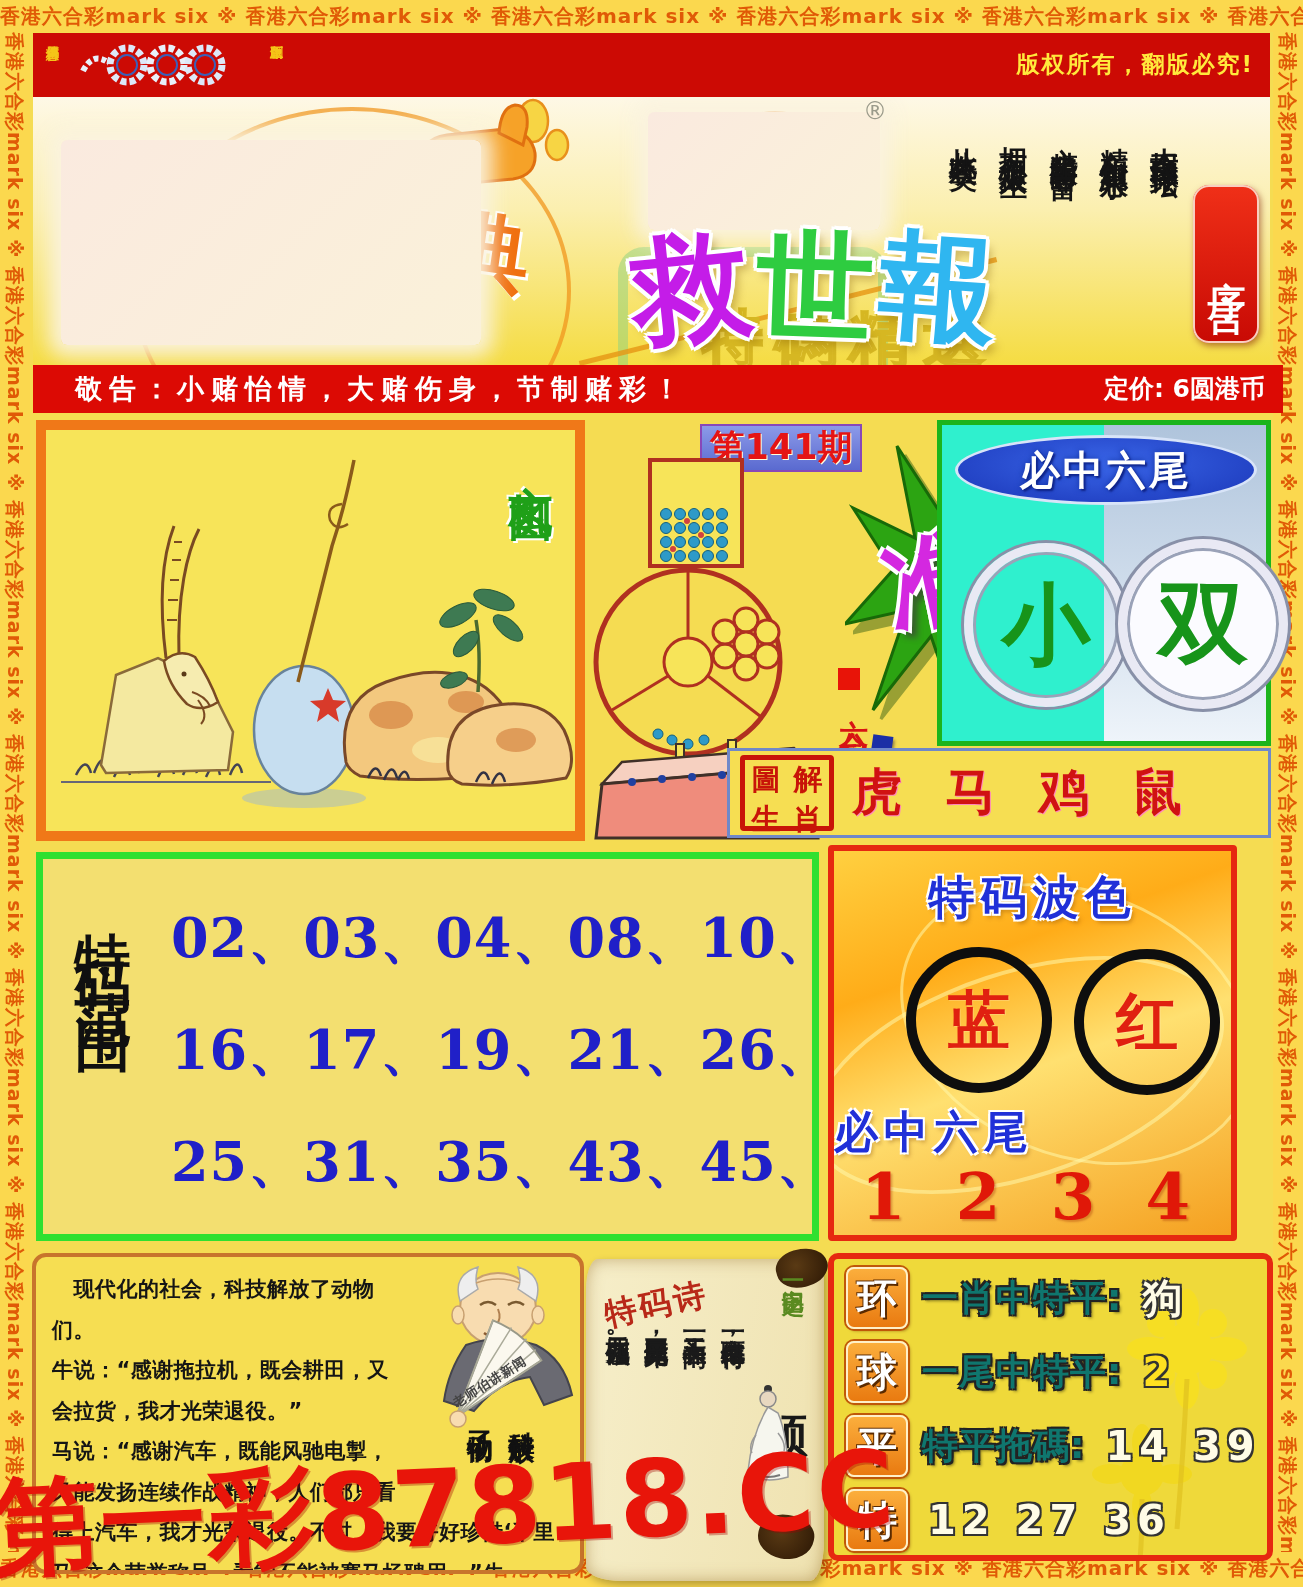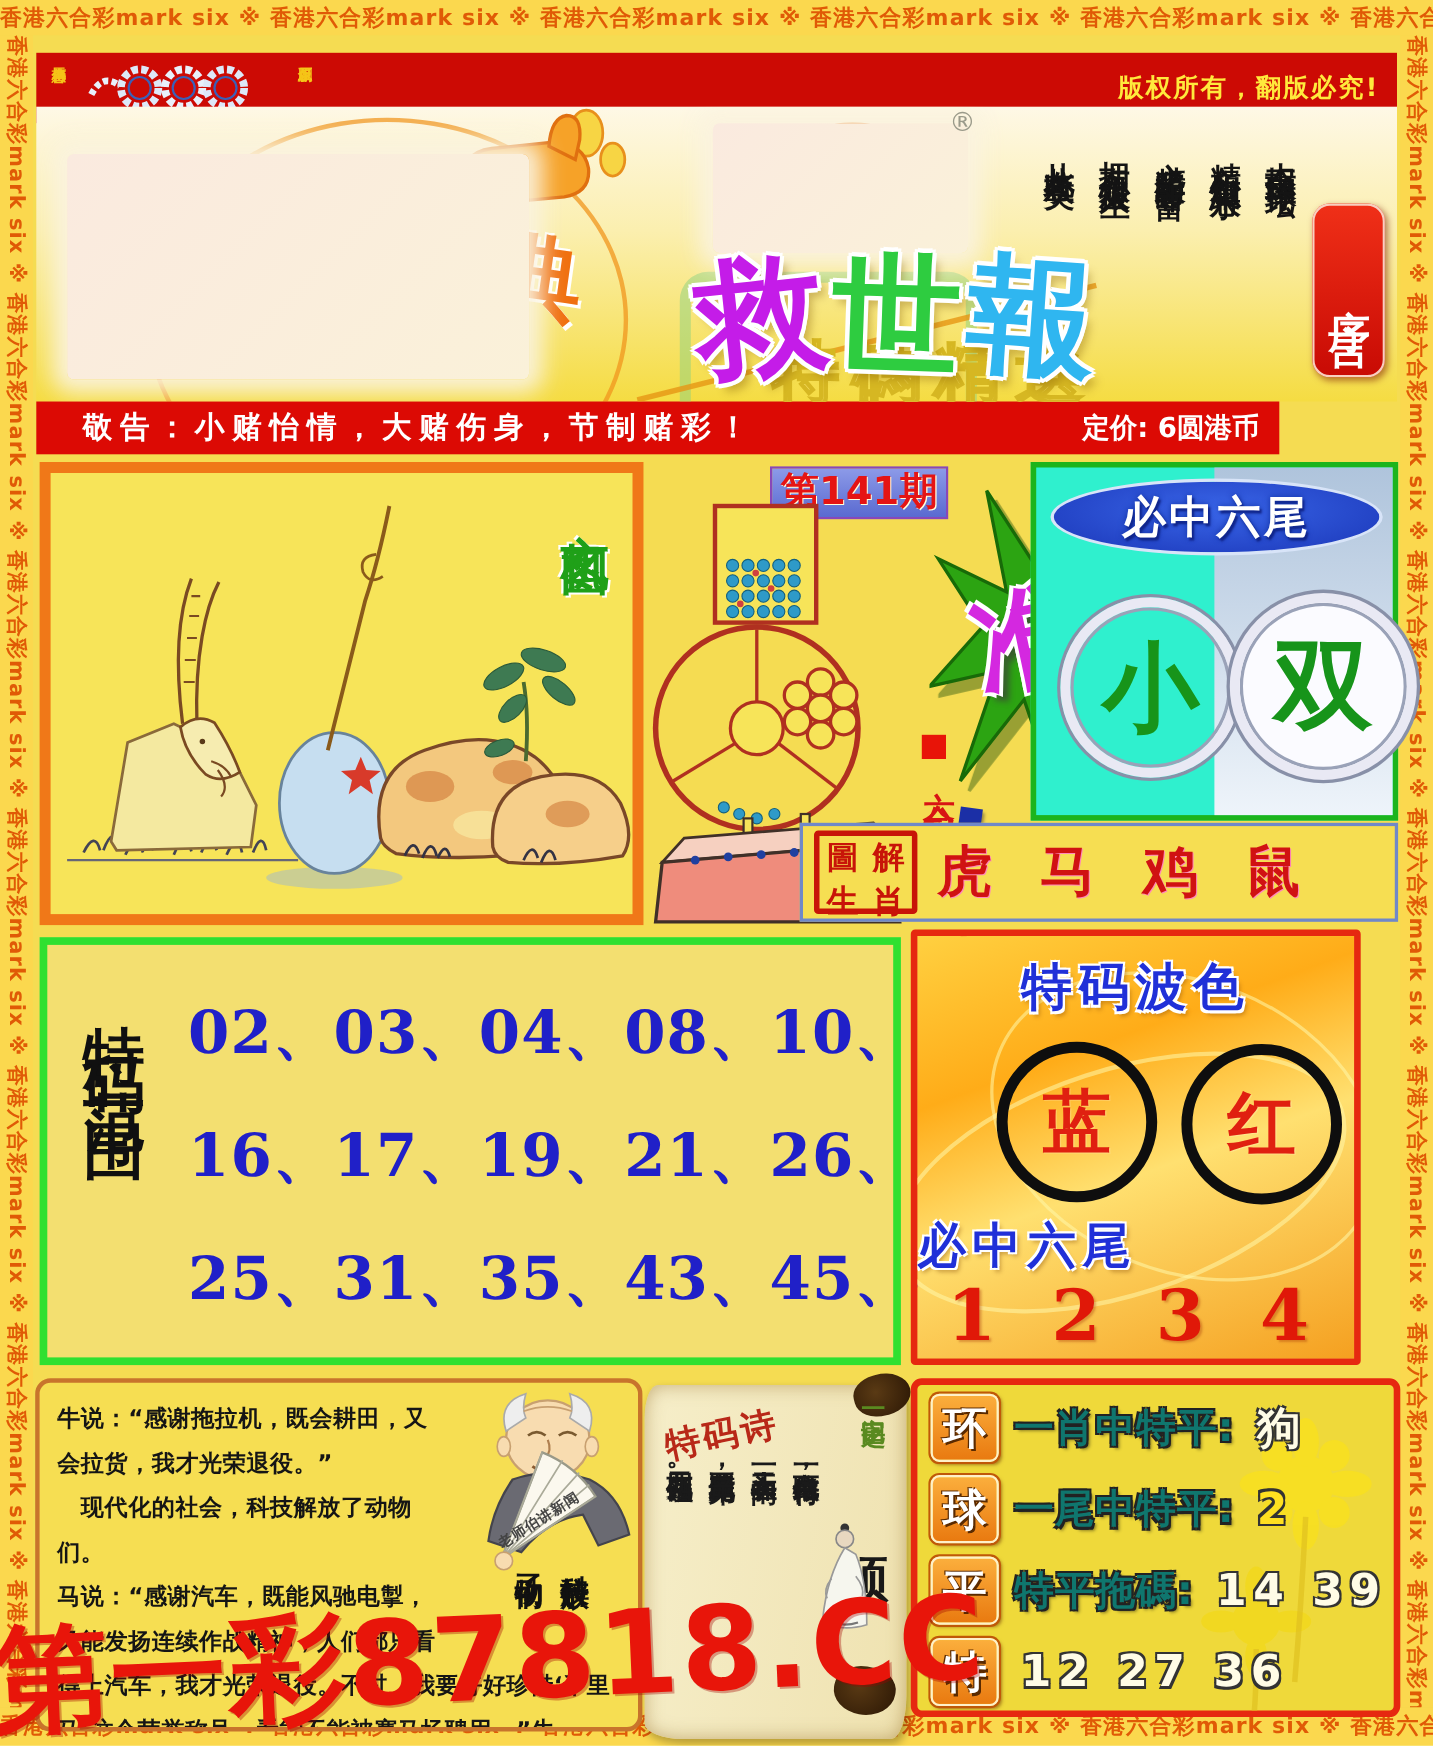--- a/index.html
+++ b/index.html
@@ -104,21 +104,21 @@
 </head>
 <body>
 
 <div id="page">
 
   <div class="abs strip strip-h" style="left:0;top:0;width:1303px;height:32px;">香港六合彩mark six ※ 香港六合彩mark six ※ 香港六合彩mark six ※ 香港六合彩mark six ※ 香港六合彩mark six ※ 香港六合彩mark six ※ 香港六合彩mark six</div>
   <div class="abs strip strip-h" style="left:0;top:1552px;width:1303px;height:35px;">香港六合彩mark six ※ 香港六合彩mark six ※ 香港六合彩mark six ※ 香港六合彩mark six ※ 香港六合彩mark six ※ 香港六合彩mark six ※ 香港六合彩mark six</div>
   <div class="abs strip strip-v" style="left:0;top:32px;width:30px;height:1520px;">香港六合彩mark six ※ 香港六合彩mark six ※ 香港六合彩mark six ※ 香港六合彩mark six ※ 香港六合彩mark six ※ 香港六合彩mark six ※ 香港六合彩mark six ※ 香港六合彩mark six ※ 香港六合彩mark six</div>
   <div class="abs strip strip-v" style="left:1273px;top:32px;width:30px;height:1520px;">香港六合彩mark six ※ 香港六合彩mark six ※ 香港六合彩mark six ※ 香港六合彩mark six ※ 香港六合彩mark six ※ 香港六合彩mark six ※ 香港六合彩mark six ※ 香港六合彩mark six ※ 香港六合彩mark six</div>
 
-  <div class="abs header-bar" style="left:33px;top:48px;width:1237px;height:64px;">
+  <div class="abs header-bar" style="left:33px;top:33px;width:1237px;height:64px;">
     <div class="abs seal" style="left:12px;top:3px;height:60px;">馬會傳惠</div>
     <svg class="abs" style="left:42px;top:4px;" width="160" height="56" viewBox="0 0 160 56">
       <path d="M8 34 q10 -20 26 -8" stroke="#E8F0FA" stroke-width="6" fill="none" stroke-dasharray="5 3"></path>
       <circle cx="52" cy="28" r="17" fill="none" stroke="#DDE8F8" stroke-width="7" stroke-dasharray="6 3"></circle>
       <circle cx="92" cy="28" r="17" fill="none" stroke="#E8F0FA" stroke-width="7" stroke-dasharray="6 3"></circle>
       <circle cx="130" cy="28" r="17" fill="none" stroke="#DDE8F8" stroke-width="7" stroke-dasharray="6 3"></circle>
       <circle cx="52" cy="28" r="10" fill="none" stroke="#3A60B8" stroke-width="2"></circle>
       <circle cx="92" cy="28" r="10" fill="none" stroke="#3A60B8" stroke-width="2"></circle>
       <circle cx="130" cy="28" r="10" fill="none" stroke="#3A60B8" stroke-width="2"></circle>
     </svg>
@@ -151,21 +151,21 @@
     </div>
     <div class="abs outline-wm" style="left:668px;top:200px;z-index:2;">特碼精選</div>
     <div class="abs preface" style="left:904px;top:28px;width:252px;height:240px;z-index:4;">本报由环球论坛
 精心所创集心水
 之精华跟者即富
 拥有心水报人生
 从此有欢笑</div>
     <div class="abs badge" style="left:1160px;top:88px;width:66px;height:158px;z-index:4;">序言</div>
   </div>
 
-  <div class="abs notice" style="left:33px;top:365px;width:1130px;height:48px;">
+  <div class="abs notice" style="left:33px;top:365px;width:1250px;height:48px;">
     <div class="abs notice-warn" style="left:42px;top:0;">敬告：小赌怡情，大赌伤身，节制赌彩！</div>
     <div class="abs notice-price" style="right:18px;top:0;">定价: 6圆港币</div>
   </div>
 
   <div class="abs mystery" style="left:36px;top:420px;width:549px;height:421px;">
     <svg class="abs" style="left:0;top:0;" width="529" height="401" viewBox="0 0 529 401">
       <path d="M15 352 H225" stroke="#667" stroke-width="2" fill="none"></path>
       <path d="M30 345 q10 -20 15 -2 M48 343 q9 -24 15 -3 M68 347 q10 -22 16 -2 M92 343 q8 -20 14 -2 M112 347 q10 -24 16 -3 M137 345 q8 -20 14 -2 M160 347 q10 -22 14 -2 M184 345 q8 -20 12 -2" stroke="#445" stroke-width="2.5" fill="none"></path>
       <polygon points="55,335 70,245 112,228 162,252 187,302 182,340 60,343" fill="#F4E9A0" stroke="#8A6A3A" stroke-width="2.5"></polygon>
       <path d="M120 228 C112 165 118 122 128 96 M133 228 C131 165 141 122 153 99" stroke="#7A4A22" stroke-width="3" fill="none"></path>
@@ -297,22 +297,22 @@
     <div class="abs swirl" style="left:60px;top:40px;width:360px;height:260px;transform:rotate(22deg);border-width:3px;"></div>
     <div class="abs wave-title" style="left:0;top:16px;width:100%;text-align:center;">特码波色</div>
     <div class="abs wave-ring" style="left:72px;top:96px;width:126px;height:126px;">蓝</div>
     <div class="abs wave-ring" style="left:240px;top:98px;width:126px;height:126px;">红</div>
     <div class="abs wave-title" style="left:0;top:252px;width:100%;text-align:left;font-size:44px;">必中六尾</div>
     <div class="abs wave-numbers" style="left:0;top:308px;width:100%;text-align:center;">1 2 3 4 7 5</div>
   </div>
 
   <div class="abs story-box" style="left:32px;top:1253px;width:552px;height:321px;">
     <div style="float:right;width:158px;height:205px;"></div>
+    <p>　现代化的社会，科技解放了动物们。</p>
     <p>牛说：“感谢拖拉机，既会耕田，又会拉货，我才光荣退役。”</p>
-    <p>　现代化的社会，科技解放了动物们。</p>
     <p>马说：“感谢汽车，既能风驰电掣，又能发扬连续作战精神，人们都只看得上汽车，我才光荣退役。不过，我要好好珍惜‘千里马’这个荣誉称号，看能不能被赛马场聘用。”牛说：“你说的也是，我要做丰乳手术，为竞聘奶牛岗位打基础。”</p>
     <svg class="abs" style="right:4px;top:0;" width="170" height="210" viewBox="0 0 170 210">
       <ellipse cx="92" cy="52" rx="38" ry="36" fill="#F8DCB0" stroke="#C8A070" stroke-width="2"></ellipse>
       <path d="M54 44 q-8 -26 18 -34 q-4 14 0 22z" fill="#EEE" stroke="#AAA" stroke-width="1.5"></path>
       <path d="M130 44 q8 -26 -18 -34 q4 14 0 22z" fill="#EEE" stroke="#AAA" stroke-width="1.5"></path>
       <ellipse cx="52" cy="58" rx="6" ry="9" fill="#F8DCB0" stroke="#C8A070" stroke-width="1.5"></ellipse>
       <ellipse cx="132" cy="58" rx="6" ry="9" fill="#F8DCB0" stroke="#C8A070" stroke-width="1.5"></ellipse>
       <path d="M70 26 q22 -8 44 0" stroke="#C8A070" stroke-width="1.5" fill="none"></path>
       <path d="M74 48 q8 -6 16 0 M102 48 q8 -6 16 0" stroke="#7A5A30" stroke-width="2.5" fill="none"></path>
       <path d="M92 52 q4 10 -2 16" stroke="#B08050" stroke-width="2" fill="none"></path>

